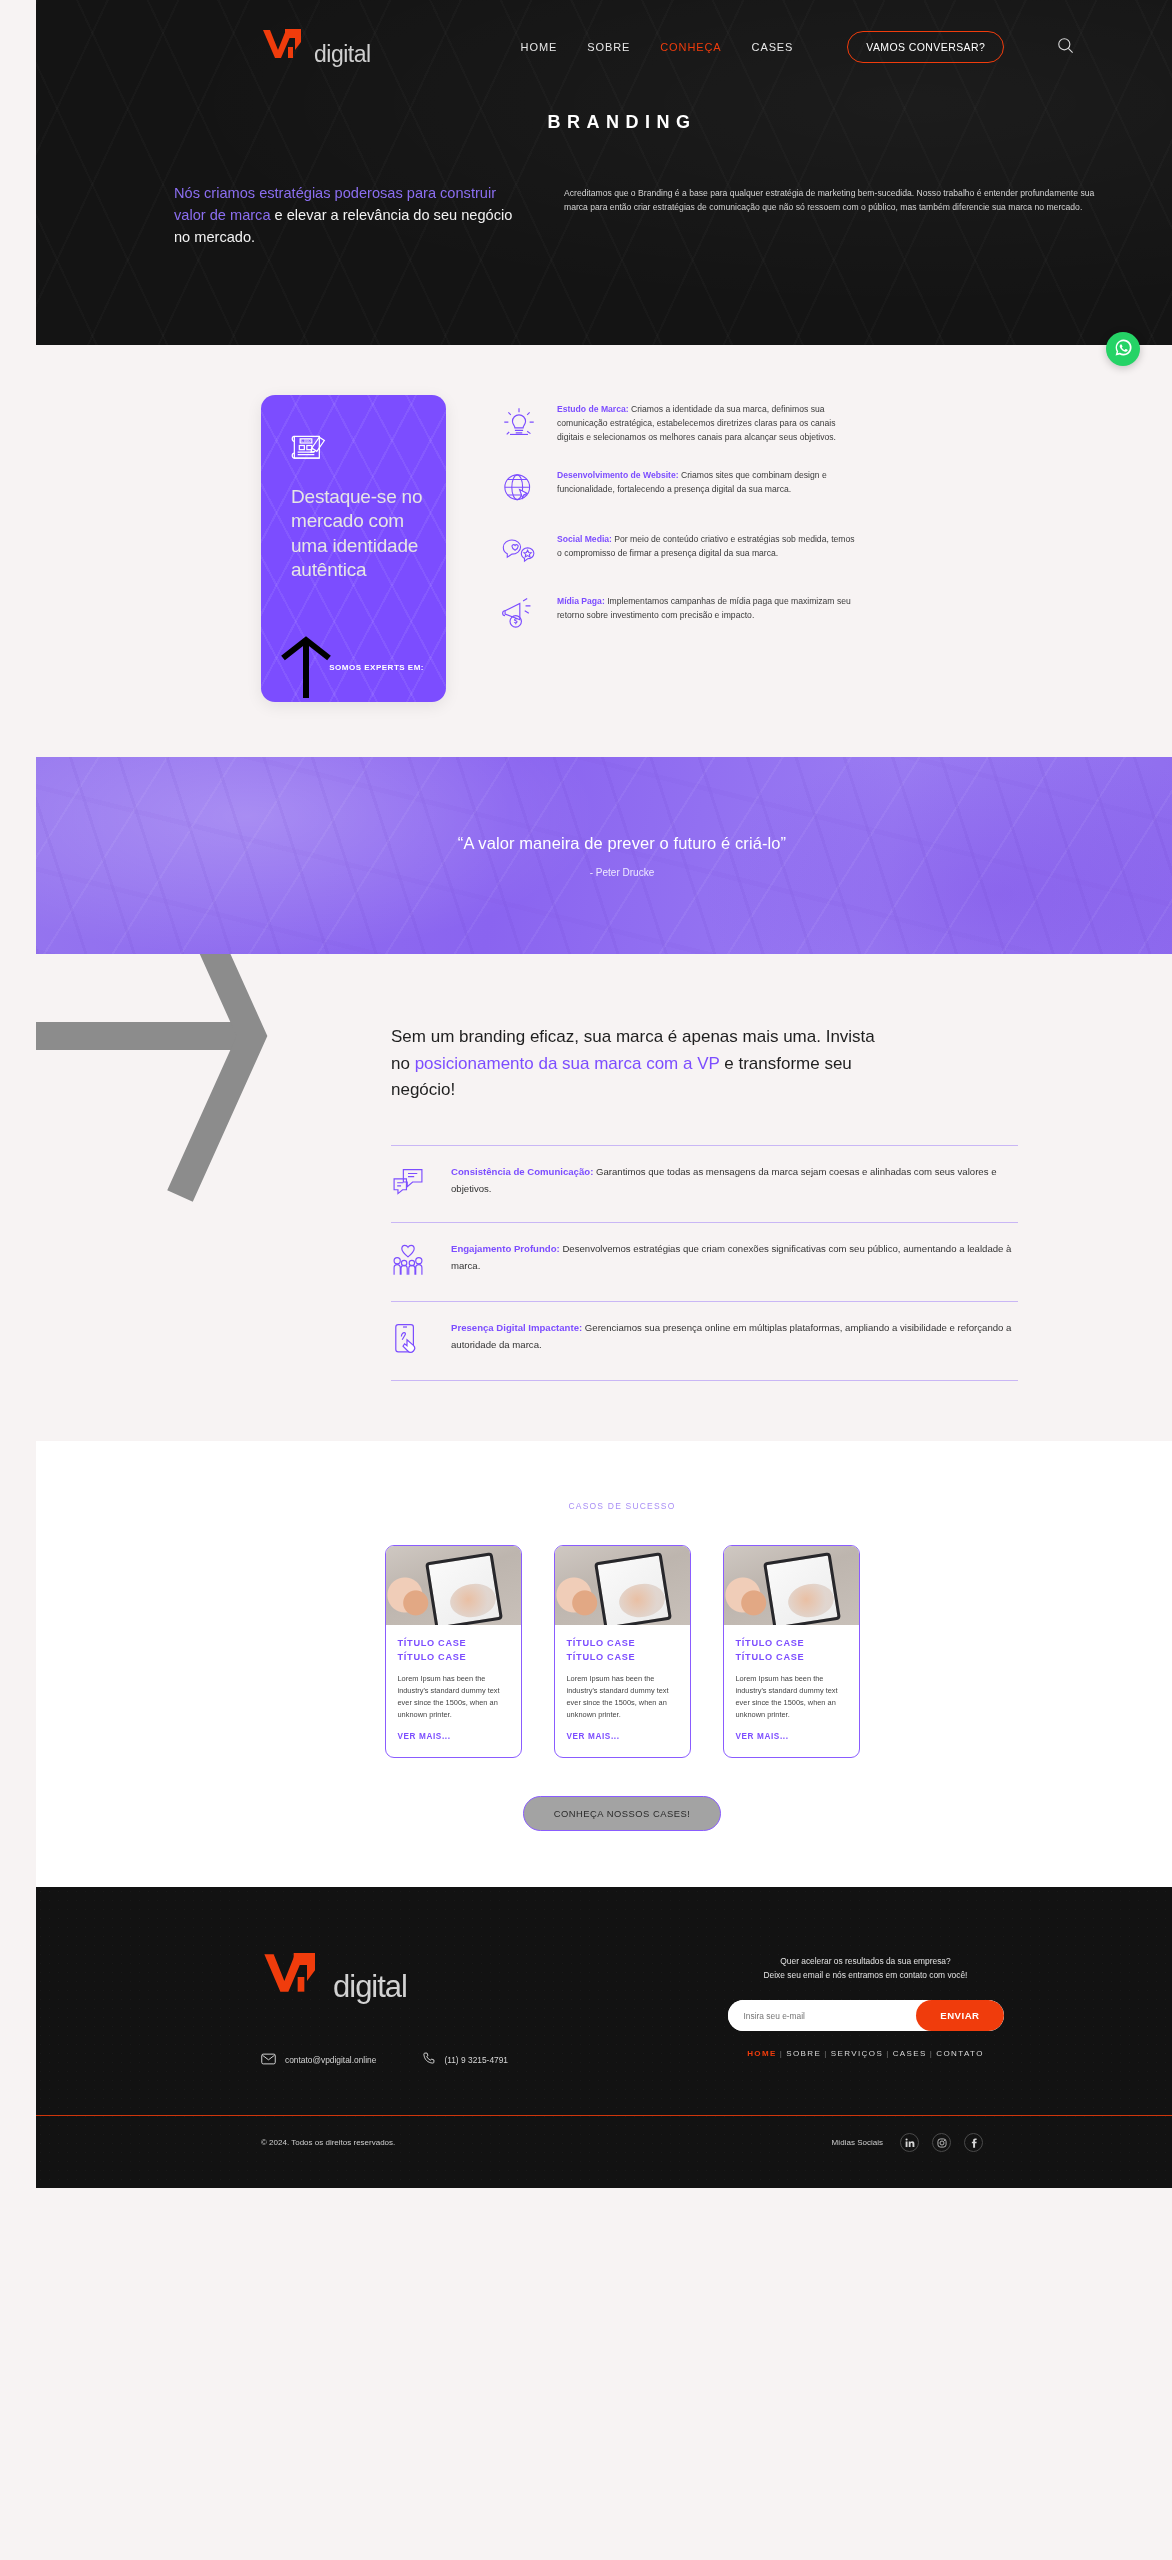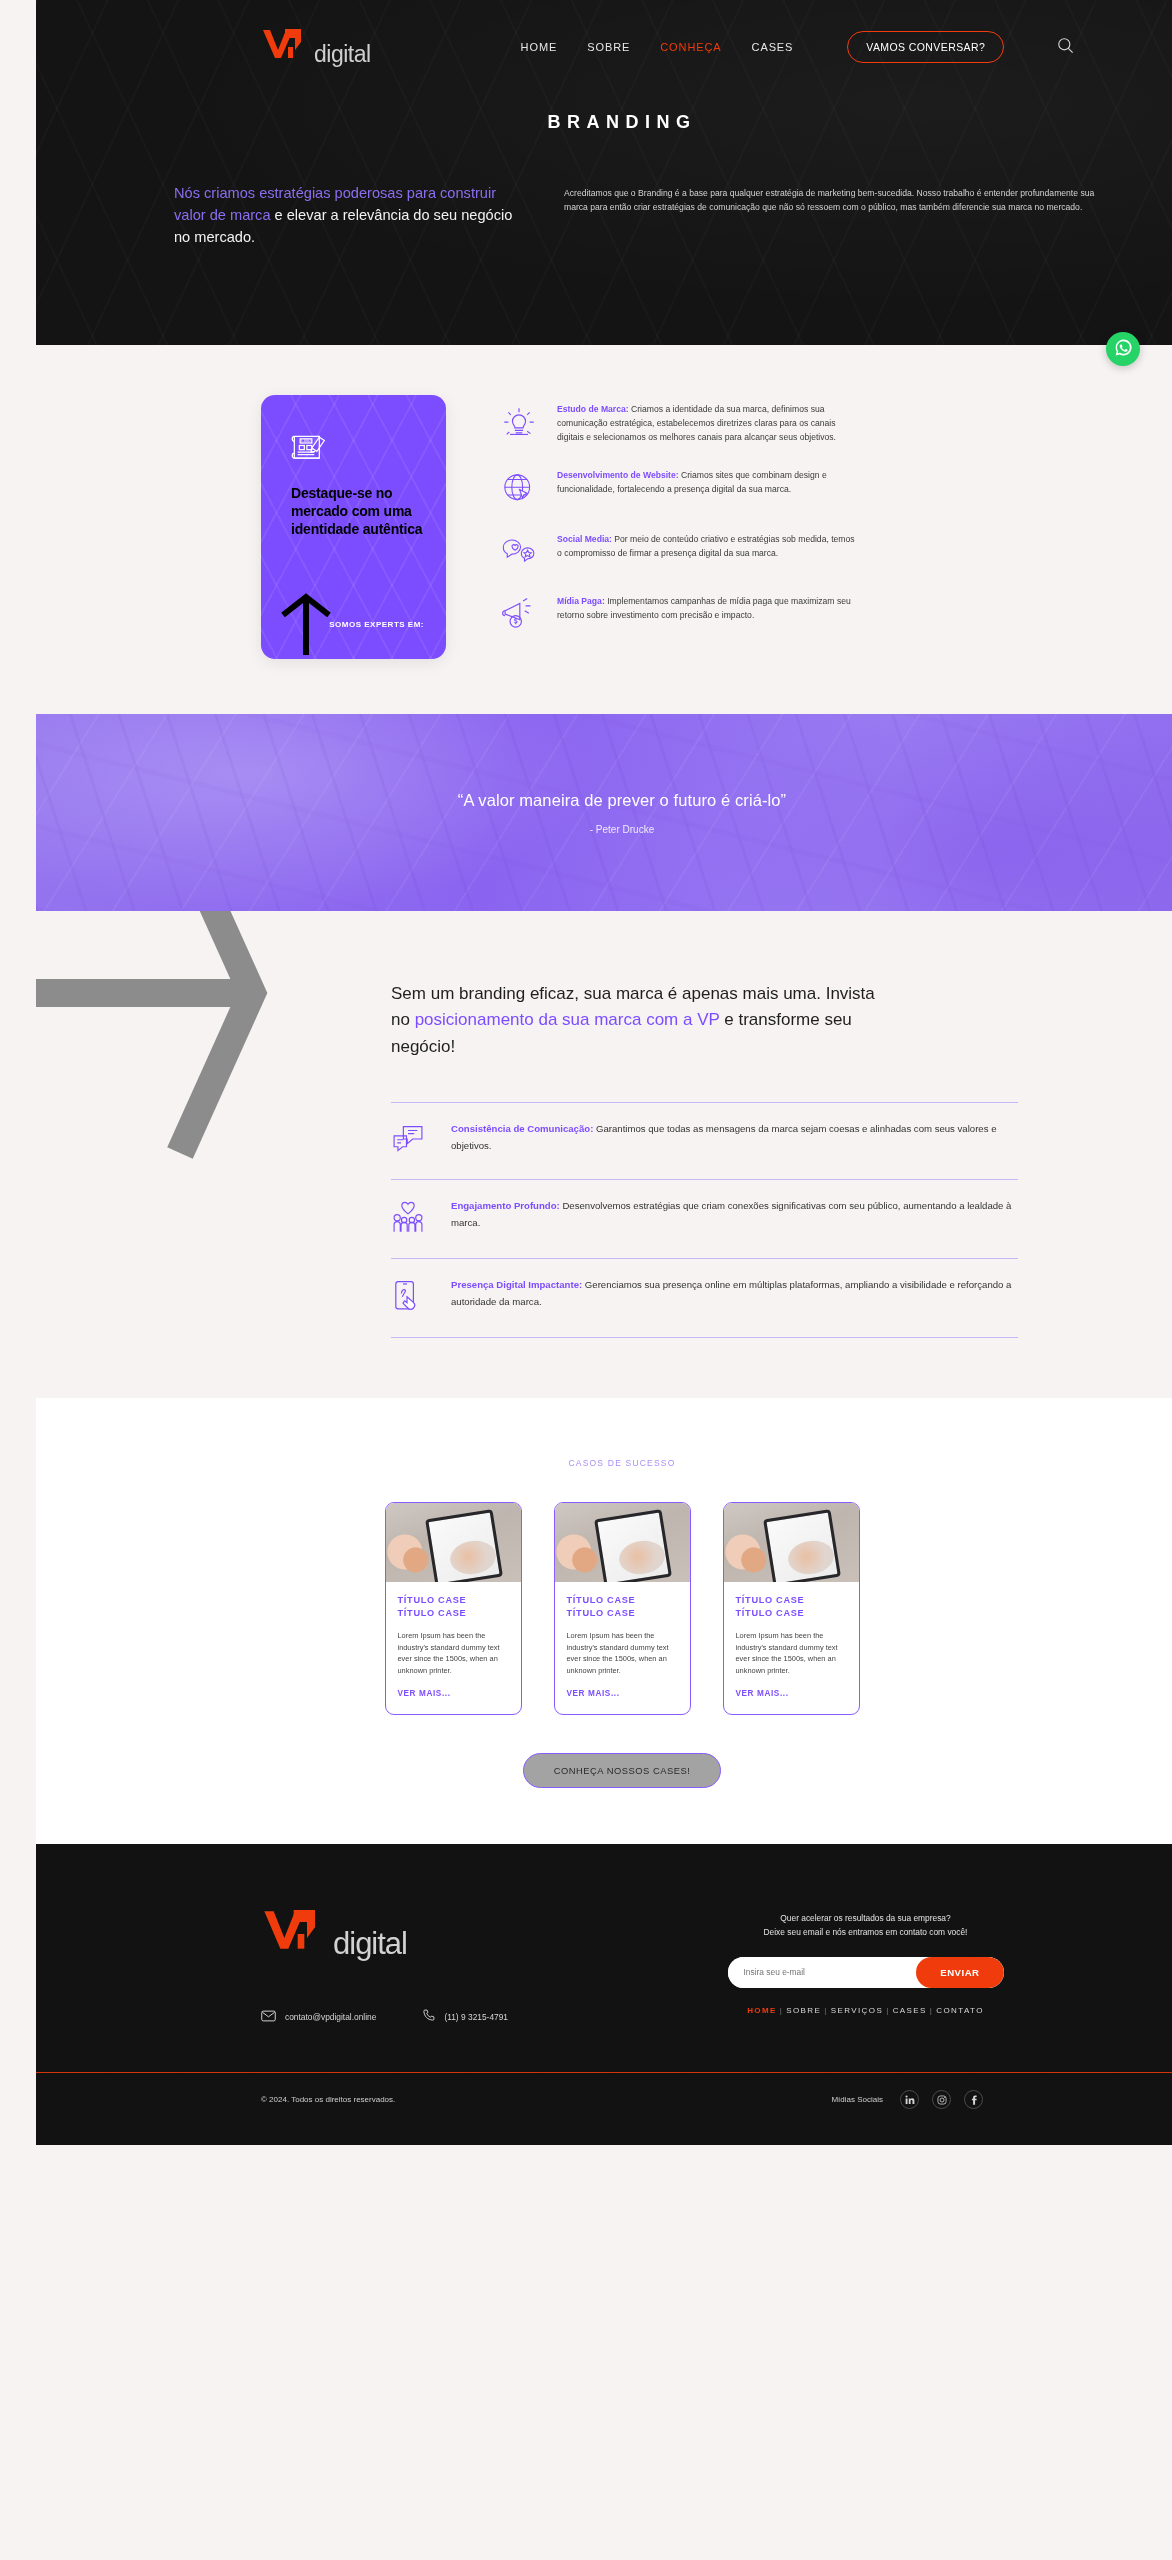--- a/index.html
+++ b/index.html
@@ -108,21 +108,21 @@
   .promo-card .cardpat{
     position:absolute; inset:0;
     background:
       repeating-linear-gradient(118deg, rgba(255,255,255,.07) 0 2px, transparent 2px 34px),
       repeating-linear-gradient(-118deg, rgba(255,255,255,.07) 0 2px, transparent 2px 34px);
     pointer-events:none;
   }
   .promo-icon{ position:relative; z-index:2; margin:12px 0 16px 10px; }
   .promo-title{
     position:relative; z-index:2;
-    color:#000000; font-size:14px; font-weight:700;
+    color:#e5e5e5; font-size:19px; font-weight:400;
     line-height:1.28; margin-left:10px;
     letter-spacing:-.2px;
   }
   .promo-bottom{
     position:relative; z-index:2;
     margin-top:44px; height:60px;
   }
   .promo-arrow{ position:absolute; left:0; bottom:-16px; }
   .promo-label{
     position:absolute; right:2px; bottom:14px;

